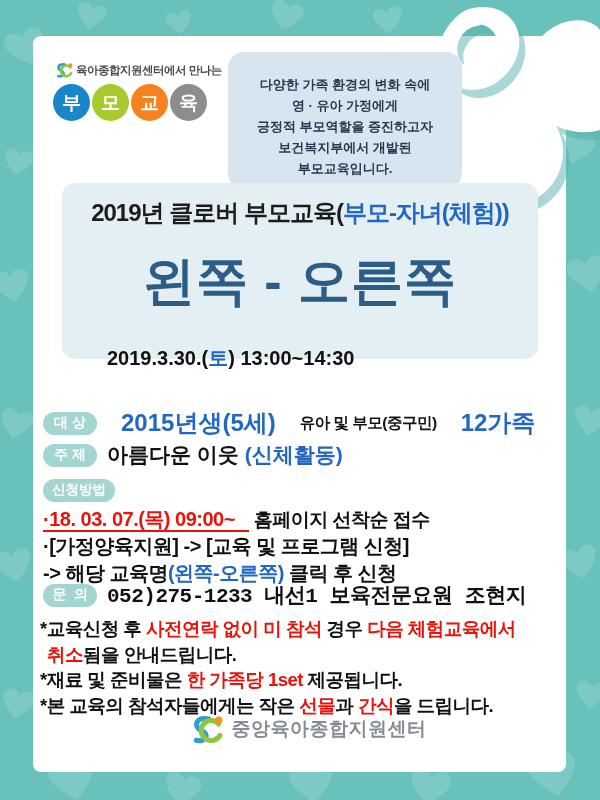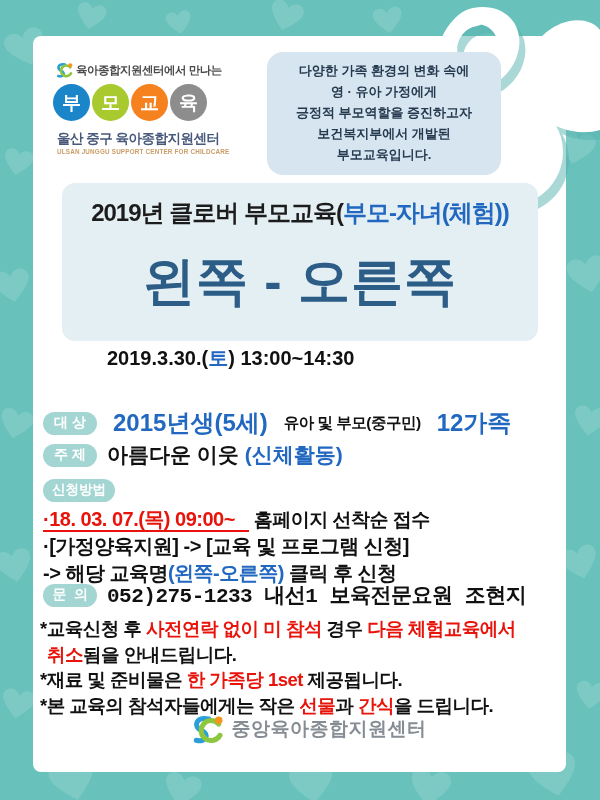--- a/index.html
+++ b/index.html
@@ -21,27 +21,27 @@
   .brand-circles{display:flex;gap:2px;margin-top:6px;}
   .brand-circle{width:37px;height:37px;border-radius:50%;display:flex;align-items:center;justify-content:center;color:#fff;font-size:19px;font-weight:bold;}
   .bc0{background:#1a86c9}.bc1{background:#a9ca2e}.bc2{background:#f5821f}.bc3{background:#8d8d8d}
   .org-row{display:flex;align-items:center;gap:4px;margin-top:9px;}
   .org-names{display:flex;flex-direction:column;}
   .org-name{font-size:13.5px;font-weight:bold;color:#47587a;letter-spacing:-0.5px;white-space:nowrap;}
   .org-name-en{font-size:6.3px;font-weight:bold;color:#c99d66;letter-spacing:0.2px;white-space:nowrap;}
 
   .speech-bubble{
     position:absolute;left:228px;top:52px;width:226px;
-    background:#d6e5ef;border-radius:16px;padding:8px 4px 10px 4px;
-    text-align:center;color:#25394f;font-size:13px;font-weight:bold;line-height:21px;margin-left:39px;
+    background:#d6e5ef;border-radius:16px;padding:22px 4px 10px 4px;
+    text-align:center;color:#25394f;font-size:13px;font-weight:bold;line-height:21px;
   }
 
   
   .title-box{
-    position:absolute;left:62px;top:183px;width:476px;height:158px;
+    position:absolute;left:62px;top:183px;width:476px;height:176px;
     background:#e4eff3;border-radius:13px;text-align:center;
   }
   .subtitle{margin-top:14px;font-size:24px;font-weight:bold;color:#1c1c1c;letter-spacing:-1px;}
   .subtitle .blue{color:#2268c0;}
   .main-title{margin-top:18px;font-size:52px;font-weight:bold;color:#2b5d87;letter-spacing:1px;}
 
   
   .badge{
     display:inline-flex;align-items:center;justify-content:center;flex:none;
     background:#a3d6d3;color:#ffffff;font-weight:bold;font-size:14px;
@@ -50,21 +50,21 @@
   .badge.w2{width:54px;}
   .badge.w4{width:72px;font-size:13.5px;}
 
   .blue{color:#2268c0;}
   .red{color:#e8130a;}
 
   .row-datetime{position:absolute;left:43px;top:345px;width:500px;font-size:20px;font-weight:bold;color:#111;}
   .row-datetime .l1{margin-left:64px;line-height:26px;}
   .row-datetime .l2{display:flex;align-items:center;gap:10px;line-height:27px;margin-top:2px;}
 
-  .row-target{position:absolute;left:43px;top:407px;width:510px;display:flex;align-items:center;gap:16px;}
+  .row-target{position:absolute;left:43px;top:407px;width:510px;display:flex;align-items:center;gap:24px;}
   .row-target .big{font-size:24px;font-weight:bold;color:#2268c0;}
   .row-target .mid{font-size:15.5px;font-weight:bold;color:#111;letter-spacing:-0.5px;}
 
   .row-topic{position:absolute;left:43px;top:441px;width:510px;display:flex;align-items:center;gap:10px;font-size:21px;font-weight:bold;color:#111;}
 
   .apply-block{position:absolute;left:43px;top:476px;width:505px;font-size:20px;font-weight:bold;color:#111;}
   .apply-lines{margin-top:4px;line-height:27px;letter-spacing:-0.5px;}
   .apply-l1-red{color:#e8130a;border-bottom:2px solid #e8130a;padding-right:14px;}
   .apply-l1-black{font-size:19px;}
 
@@ -132,31 +132,20 @@
       <circle cx="26" cy="5" r="3" fill="#f7941d"></circle>
     </svg>
     <span>육아종합지원센터에서 만나는</span>
   </div>
   <div class="brand-circles">
     <span class="brand-circle bc0">부</span>
     <span class="brand-circle bc1">모</span>
     <span class="brand-circle bc2">교</span>
     <span class="brand-circle bc3">육</span>
   </div>
-  <div class="org-row">
-    <svg width="30" height="22" viewBox="0 0 30 24">
-      <path d="M18 4 C8 2 5 10 12 13 C19 16 16 23 8 21" stroke="#2d9fd8" stroke-width="4" fill="none" stroke-linecap="round"></path>
-      <path d="M26 8 A8 8 0 1 0 27 17" stroke="#8dc63f" stroke-width="4" fill="none" stroke-linecap="round"></path>
-      <circle cx="26" cy="5" r="3" fill="#f7941d"></circle>
-    </svg>
-    <div class="org-names">
-      <span class="org-name">울산 중구 육아종합지원센터</span>
-      <span class="org-name-en">ULSAN JUNGGU SUPPORT CENTER FOR CHILDCARE</span>
-    </div>
-  </div>
 </div>
 
 <div class="speech-bubble">
   <div>다양한 가족 환경의 변화 속에</div>
   <div>영 · 유아 가정에게</div>
   <div>긍정적 부모역할을 증진하고자</div>
   <div>보건복지부에서 개발된</div>
   <div>부모교육입니다.</div>
 </div>
 

